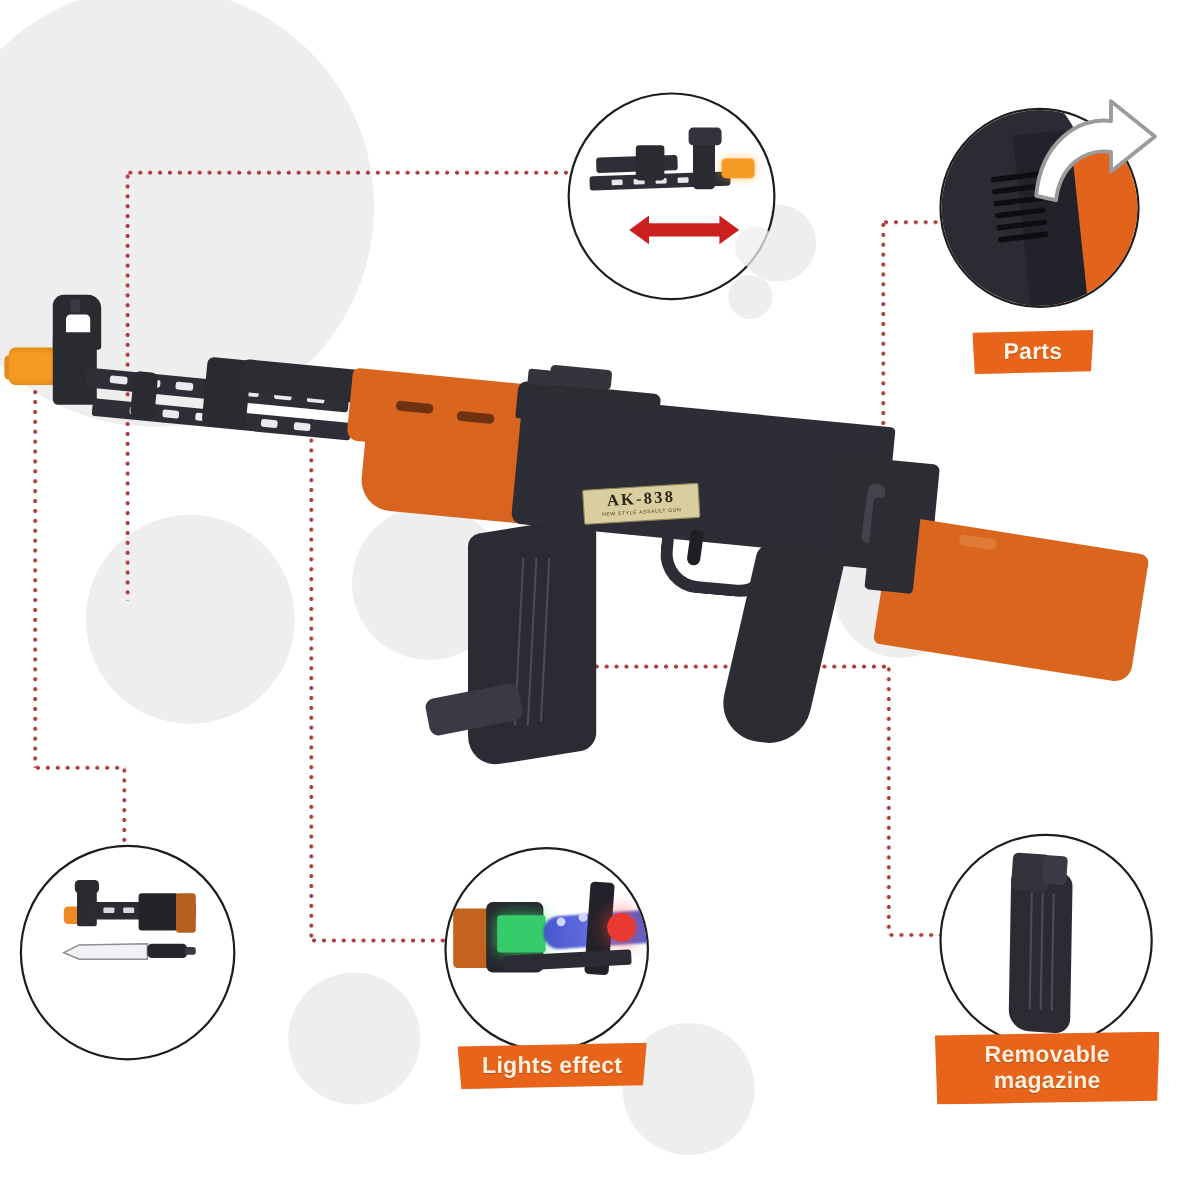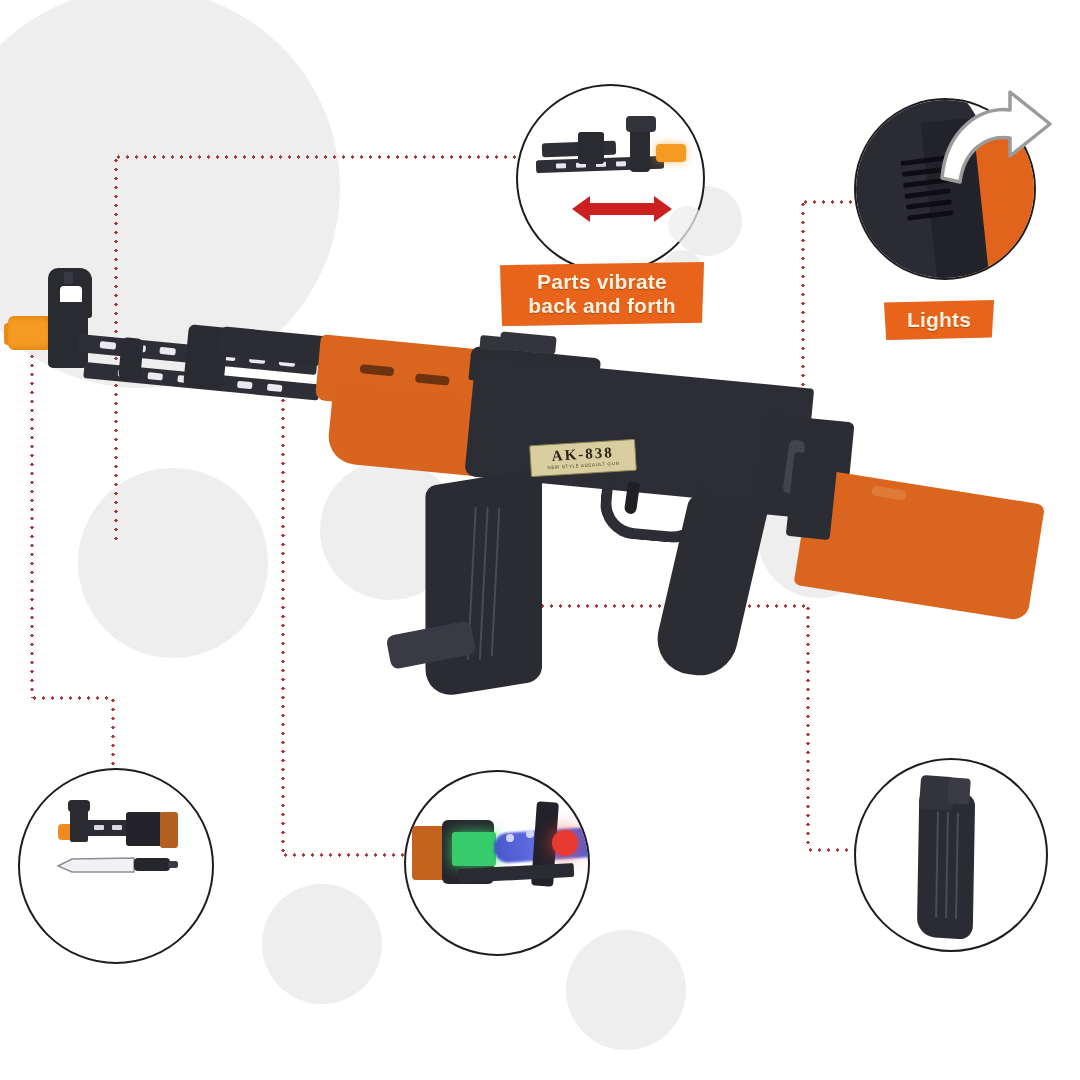--- a/index.html
+++ b/index.html
@@ -233,25 +233,20 @@
       <div style="position:absolute;left:108px;top:30px;width:30px;height:16px;background:#33333c;border-radius:4px;"></div>
       <div style="position:absolute;left:138px;top:58px;width:30px;height:18px;background:#f59a22;border-radius:4px;
                   box-shadow:0 0 8px rgba(245,154,34,.6);"></div>
 
       <svg style="position:absolute;left:50px;top:104px;" width="108" height="34" viewBox="0 0 108 34">
         <path d="M4 19 L22 6 L22 13 L86 13 L86 6 L104 19 L86 32 L86 25 L22 25 L22 32 Z" fill="#cc2020"></path>
       </svg>
     </div>
     <div class="bgblob" style="left:152px;top:122px;width:38px;height:38px;opacity:.75;"></div>
   </div>
-  <div class="banner" style="left:500px;top:262px;width:204px;height:64px;font-size:21px;
-              clip-path:polygon(0% 5%, 100% 0%, 99% 95%, 1% 100%);">
-    <span class="lbl-text">Parts vibrate
-back and forth</span>
-  </div>
 
   <div class="callout" style="left:854px;top:98px;width:190px;height:200px;">
     <div class="circle thin" style="left:0;top:0;width:178px;height:178px;">
 
       <div style="position:absolute;left:-18px;top:-18px;width:150px;height:214px;background:#2b2b33;
                   border-radius:0 40% 60% 0;"></div>
       <div style="position:absolute;left:96px;top:26px;width:110px;height:170px;background:#e2631b;
                   transform:rotate(-8deg);"></div>
       <div style="position:absolute;left:74px;top:20px;width:52px;height:180px;background:#22222a;
                   transform:rotate(-6deg);"></div>
@@ -266,21 +261,21 @@
       </div>
     </div>
 
     <svg class="arrowwrap" style="left:82px;top:-12px;" width="122" height="110" viewBox="0 0 122 110">
       <path d="M6 92 C10 44, 44 20, 74 24 L74 6 L114 38 L74 70 L74 52
                C50 49, 28 64, 24 96 Z" fill="#ffffff" stroke="#9b9b9b" stroke-width="3.5" stroke-linejoin="round"></path>
     </svg>
   </div>
   <div class="banner" style="left:884px;top:300px;width:110px;height:40px;font-size:21px;
               clip-path:polygon(0% 6%, 100% 0%, 98% 94%, 2% 100%);">
-    <span>Lights</span>
+    <span>Parts</span>
   </div>
 
   <div class="callout" style="left:18px;top:768px;width:210px;height:200px;">
     <div class="circle thin" style="left:0;top:0;width:192px;height:192px;">
 
       <div style="position:absolute;left:38px;top:54px;width:20px;height:16px;background:#ef8b22;border-radius:4px;"></div>
       <div style="position:absolute;left:50px;top:36px;width:18px;height:36px;background:#2a2a31;border-radius:4px 4px 2px 2px;"></div>
       <div style="position:absolute;left:48px;top:30px;width:22px;height:12px;background:#2a2a31;border-radius:4px;"></div>
       <div style="position:absolute;left:58px;top:50px;width:100px;height:16px;background:#2b2b33;border-radius:3px;">
         <div style="position:absolute;left:16px;top:5px;width:10px;height:5px;background:#d8d8de;border-radius:1px;"></div>
@@ -321,32 +316,41 @@
 
       <div style="position:absolute;left:128px;top:30px;width:22px;height:84px;background:#22222a;
                   border-radius:4px;transform:rotate(4deg);"></div>
 
       <div style="position:absolute;left:146px;top:58px;width:26px;height:26px;background:#e83a30;
                   border-radius:50%;box-shadow:0 0 18px rgba(240,60,50,.9);"></div>
 
       <div style="position:absolute;left:52px;top:94px;width:116px;height:14px;background:#2b2b33;border-radius:3px;transform:rotate(-3deg);"></div>
     </div>
   </div>
+  <div class="banner" style="left:416px;top:948px;width:172px;height:42px;font-size:21px;
+              clip-path:polygon(0% 8%, 100% 0%, 98% 92%, 2% 100%);">
+    <span>Lights effect</span>
+  </div>
 
   <div class="callout" style="left:854px;top:758px;width:210px;height:210px;">
     <div class="circle thin" style="left:0;top:0;width:190px;height:190px;">
 
       <div style="position:absolute;left:62px;top:32px;width:56px;height:146px;
                   background:#2b2b33;border-radius:10px 12px 14px 18px;
                   transform:rotate(4deg) skewX(3deg);">
         <div style="position:absolute;left:18px;top:20px;width:2px;height:106px;background:#4c4c58;"></div>
         <div style="position:absolute;left:28px;top:20px;width:2px;height:106px;background:#4c4c58;"></div>
         <div style="position:absolute;left:38px;top:20px;width:2px;height:106px;background:#4c4c58;"></div>
       </div>
 
       <div style="position:absolute;left:64px;top:16px;width:34px;height:34px;background:#33333c;
                   border-radius:5px;transform:rotate(4deg);"></div>
       <div style="position:absolute;left:92px;top:18px;width:22px;height:26px;background:#3b3b46;
                   border-radius:4px;transform:rotate(4deg);"></div>
     </div>
   </div>
+  <div class="banner" style="left:850px;top:938px;width:204px;height:66px;font-size:21px;
+              clip-path:polygon(0% 5%, 100% 0%, 99% 95%, 1% 100%);">
+    <span class="lbl-text">Removable
+magazine</span>
+  </div>
 
 </div>
 
 </body></html>

